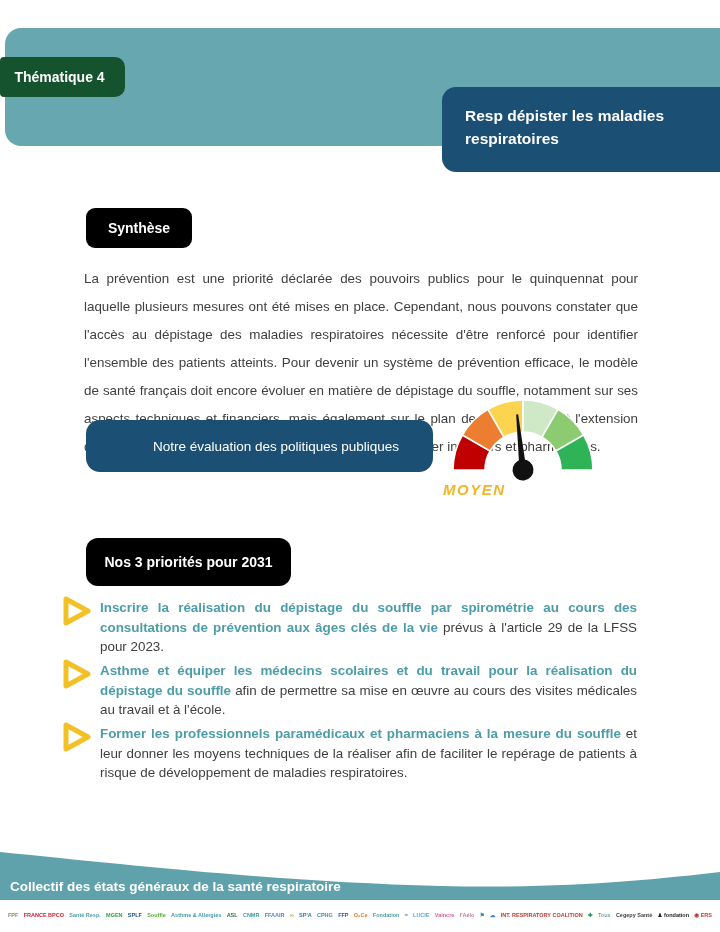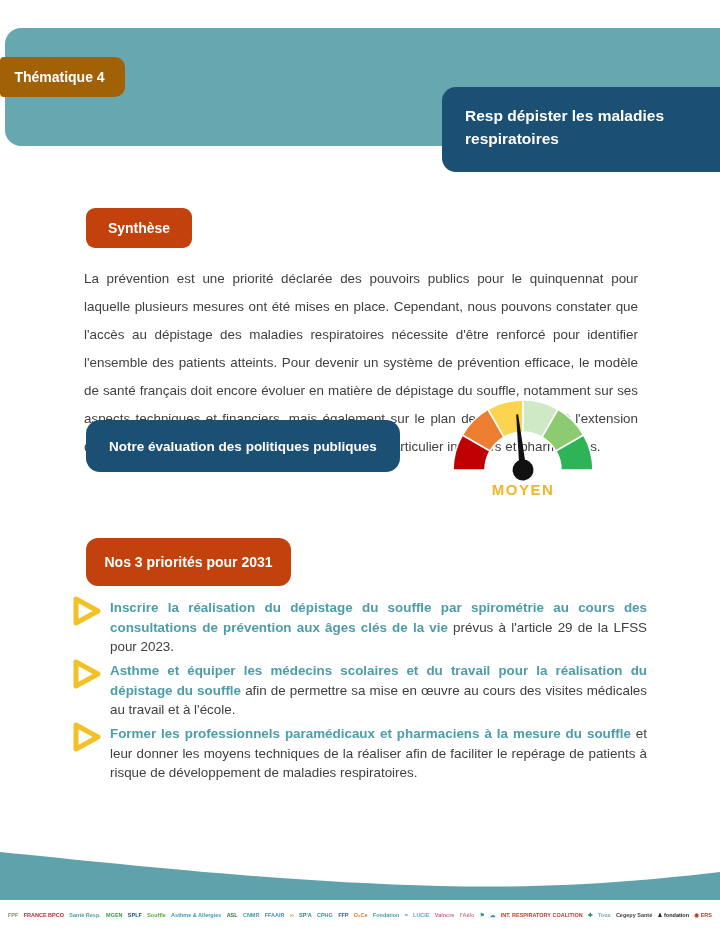--- a/index.html
+++ b/index.html
@@ -3,48 +3,48 @@
 <meta charset="utf-8">
 <style>
   html,body{margin:0;padding:0;background:#ffffff;}
   .page{position:relative;width:720px;height:932px;background:#ffffff;overflow:hidden;
         font-family:"Liberation Sans",sans-serif;}
 
   
   .top-band{position:absolute;left:5px;top:28px;width:715px;height:118px;
             background:#67a7b0;border-radius:16px 0 0 16px;}
   .thematique-badge{position:absolute;left:0;top:57px;width:125px;height:40px;
-            background:#a16207;border-radius:4px 10px 10px 4px;color:#ffffff;
+            background:#14532d;border-radius:4px 10px 10px 4px;color:#ffffff;
             font-weight:bold;font-size:14px;display:flex;align-items:center;
             justify-content:center;padding-right:6px;box-sizing:border-box;}
   .title-box{position:absolute;left:442px;top:87px;width:300px;height:85px;
             background:#1b4f74;border-radius:14px;box-sizing:border-box;
             padding:17px 10px 0 23px;color:#ffffff;font-weight:bold;
             font-size:15.5px;line-height:23px;}
 
   
-  .teal-badge{position:absolute;background:#c2410c;color:#ffffff;font-weight:bold;
+  .teal-badge{position:absolute;background:#000000;color:#ffffff;font-weight:bold;
             font-size:14px;display:flex;align-items:center;justify-content:center;}
   .synthese-badge{left:86px;top:208px;width:106px;height:40px;border-radius:9px;}
   .priorities-badge{left:86px;top:538px;width:205px;height:48px;border-radius:12px;}
 
   .synthese-text{position:absolute;left:84px;top:252px;width:554px;
             font-size:13.4px;line-height:28px;color:#3f3f3f;text-align:justify;}
 
   
   .eval-button{position:absolute;left:86px;top:420px;width:314px;height:52px;
-            background:#1b4f74;border-radius:14px;color:#ffffff;font-weight:bold;
+            background:#1b4f74;border-radius:14px;color:#ffffff;font-weight:normal;
             font-size:13.5px;display:flex;align-items:center;justify-content:center;
-            white-space:nowrap;}
+            white-space:nowrap;padding-left:33px;}
   .gauge-svg{position:absolute;left:443px;top:396px;}
-  .moyen-label{position:absolute;left:443px;top:481px;width:160px;text-align:center;
-            color:#f0b62a;font-weight:bold;font-size:15px;letter-spacing:1.5px;}
+  .moyen-label{position:absolute;left:443px;top:481px;width:160px;text-align:left;
+            color:#f0b62a;font-weight:bold;font-size:15px;letter-spacing:1.5px;font-style:italic;}
 
   
-  .priority-row{position:absolute;left:72px;width:576px;}
+  .priority-row{position:absolute;left:62px;width:576px;}
   .priority-row .tri{position:absolute;left:0;top:-2px;}
   .priority-text{margin-left:38px;width:537px;font-size:13.4px;line-height:19.5px;
             color:#3f3f3f;text-align:justify;}
   .hl{color:#4d9da9;font-weight:bold;}
   .row1{top:598px;} .row2{top:661px;} .row3{top:724px;}
 
   
   .footer-wave{position:absolute;left:0;top:842px;}
   .footer-label{position:absolute;left:10px;top:879px;color:#ffffff;font-weight:bold;
             font-size:13.5px;white-space:nowrap;z-index:2;}
@@ -120,20 +120,21 @@
       <path d="M4,3 L26,15 L4,27 Z" fill="#ffffff" stroke="#f2c127" stroke-width="5" stroke-linejoin="round"></path>
     </svg>
     <div class="priority-text">
       <span class="hl">Former les professionnels paramédicaux et pharmaciens à la mesure du souffle</span><span> et leur donner les moyens techniques de la réaliser afin de faciliter le repérage de patients à risque de développement de maladies respiratoires.</span>
     </div>
   </div>
 
   <svg class="footer-wave" width="720" height="58" viewBox="0 0 720 58">
     <path d="M0,10 C120,22 280,40 440,44 C560,47 650,38 720,30 L720,58 L0,58 Z" fill="#60a2ab"></path>
   </svg>
+  <div class="footer-label">Collectif des états généraux de la santé respiratoire</div>
   <div class="logo-strip">
       <span class="logo-chip" style="color: rgb(138, 138, 109);">FPF</span>
       <span class="logo-chip" style="color: rgb(208, 31, 46);">FRANCE BPCO</span>
       <span class="logo-chip" style="color: rgb(77, 157, 169);">Santé Resp.</span>
       <span class="logo-chip" style="color: rgb(47, 158, 65);">MGEN</span>
       <span class="logo-chip" style="color: rgb(29, 79, 124);">SPLF</span>
       <span class="logo-chip" style="color: rgb(95, 174, 58);">Souffle</span>
       <span class="logo-chip" style="color: rgb(63, 154, 168);">Asthme &amp; Allergies</span>
       <span class="logo-chip" style="color: rgb(46, 110, 62);">ASL</span>
       <span class="logo-chip" style="color: rgb(63, 154, 168);">CNMR</span>

